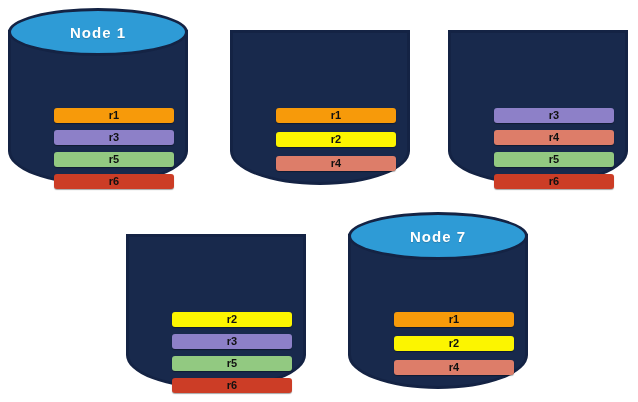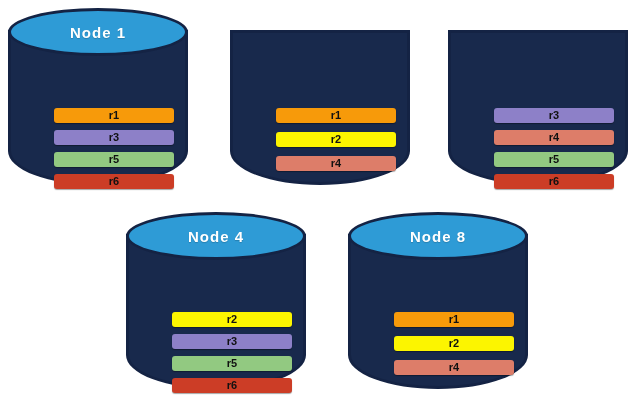--- a/index.html
+++ b/index.html
@@ -151,42 +151,39 @@
         <div class="replica" style="background: rgb(146, 201, 129);">
           <span class="replica-label">r5</span>
         </div>
         <div class="replica" style="background: rgb(204, 61, 38);">
           <span class="replica-label">r6</span>
         </div>
       </div>
     </div>
     <div class="node" style="left: 126px; top: 212px;">
       <div class="cyl-body"></div>
-      <div class="cyl-top">
-        <span class="node-label">Node  4</span>
-      </div>
       <div class="replicas">
         <div class="replica" style="background: rgb(252, 245, 0);">
           <span class="replica-label">r2</span>
         </div>
         <div class="replica" style="background: rgb(141, 128, 200);">
           <span class="replica-label">r3</span>
         </div>
         <div class="replica" style="background: rgb(146, 201, 129);">
           <span class="replica-label">r5</span>
         </div>
         <div class="replica" style="background: rgb(204, 61, 38);">
           <span class="replica-label">r6</span>
         </div>
       </div>
     </div>
     <div class="node" style="left: 348px; top: 212px;">
       <div class="cyl-body"></div>
       <div class="cyl-top">
-        <span class="node-label">Node  8</span>
+        <span class="node-label">Node  7</span>
       </div>
       <div class="replicas wide-gap">
         <div class="replica" style="background: rgb(247, 154, 10);">
           <span class="replica-label">r1</span>
         </div>
         <div class="replica" style="background: rgb(252, 245, 0);">
           <span class="replica-label">r2</span>
         </div>
         <div class="replica" style="background: rgb(221, 125, 105);">
           <span class="replica-label">r4</span>

